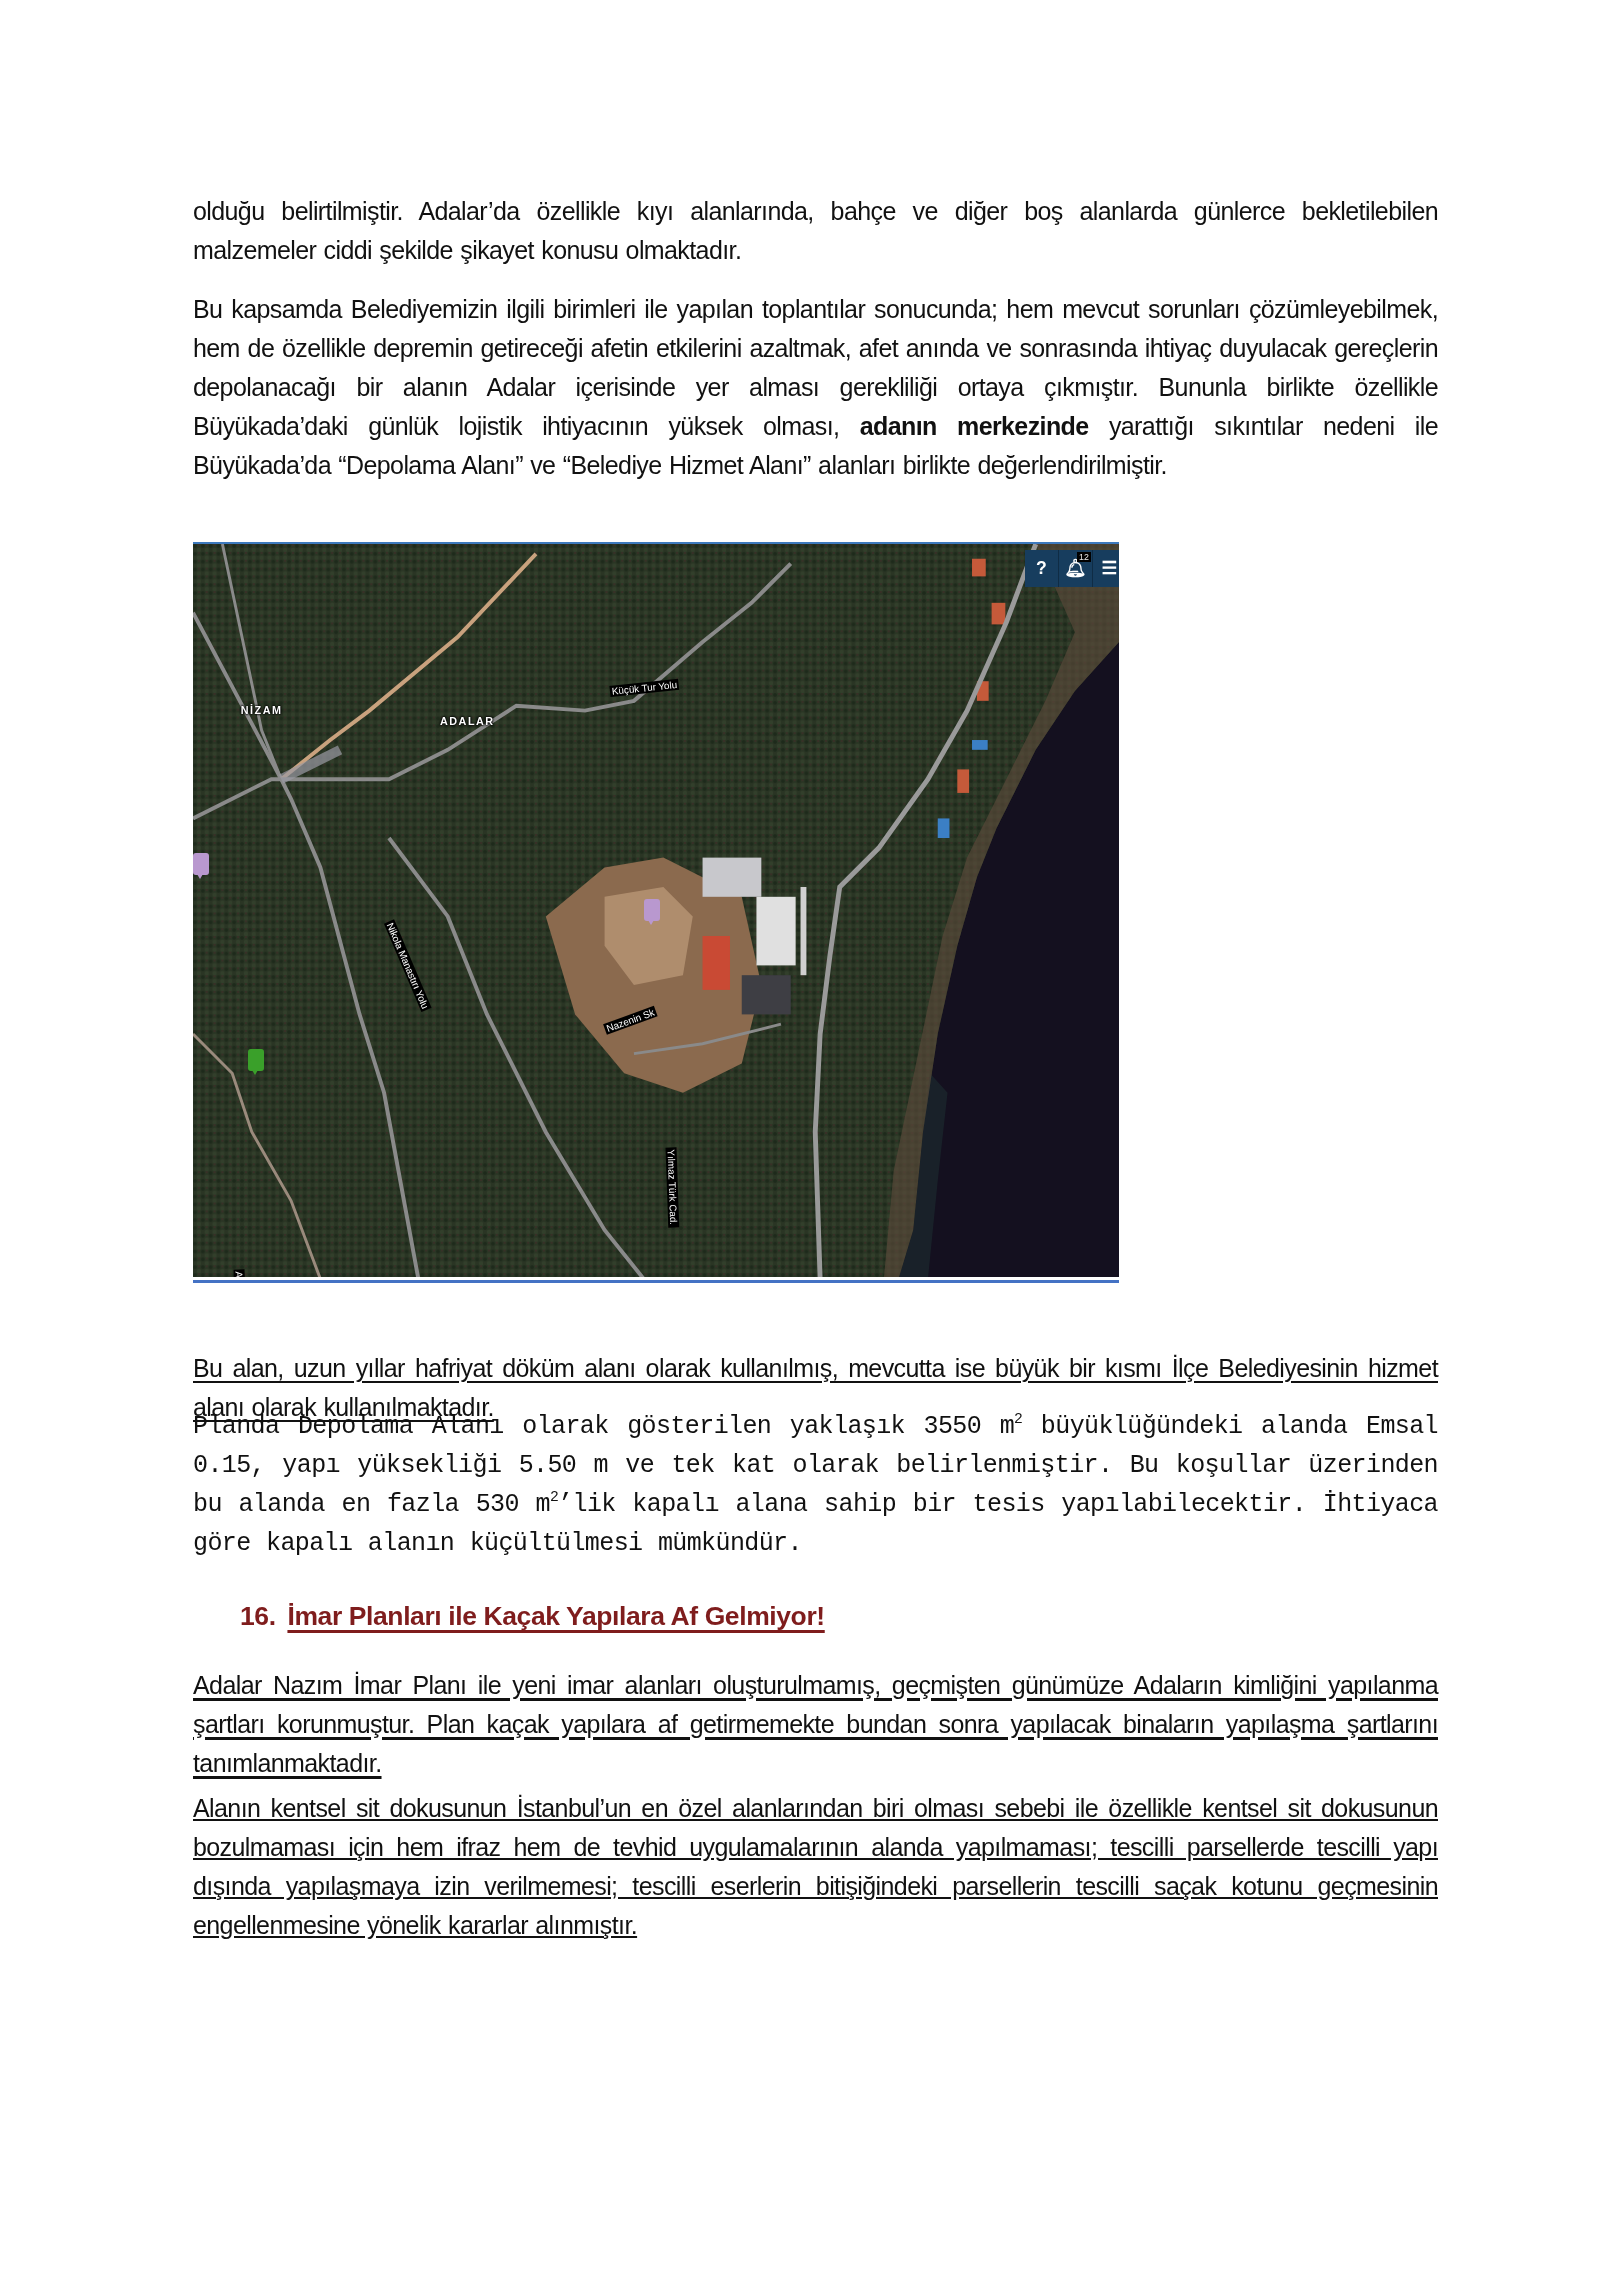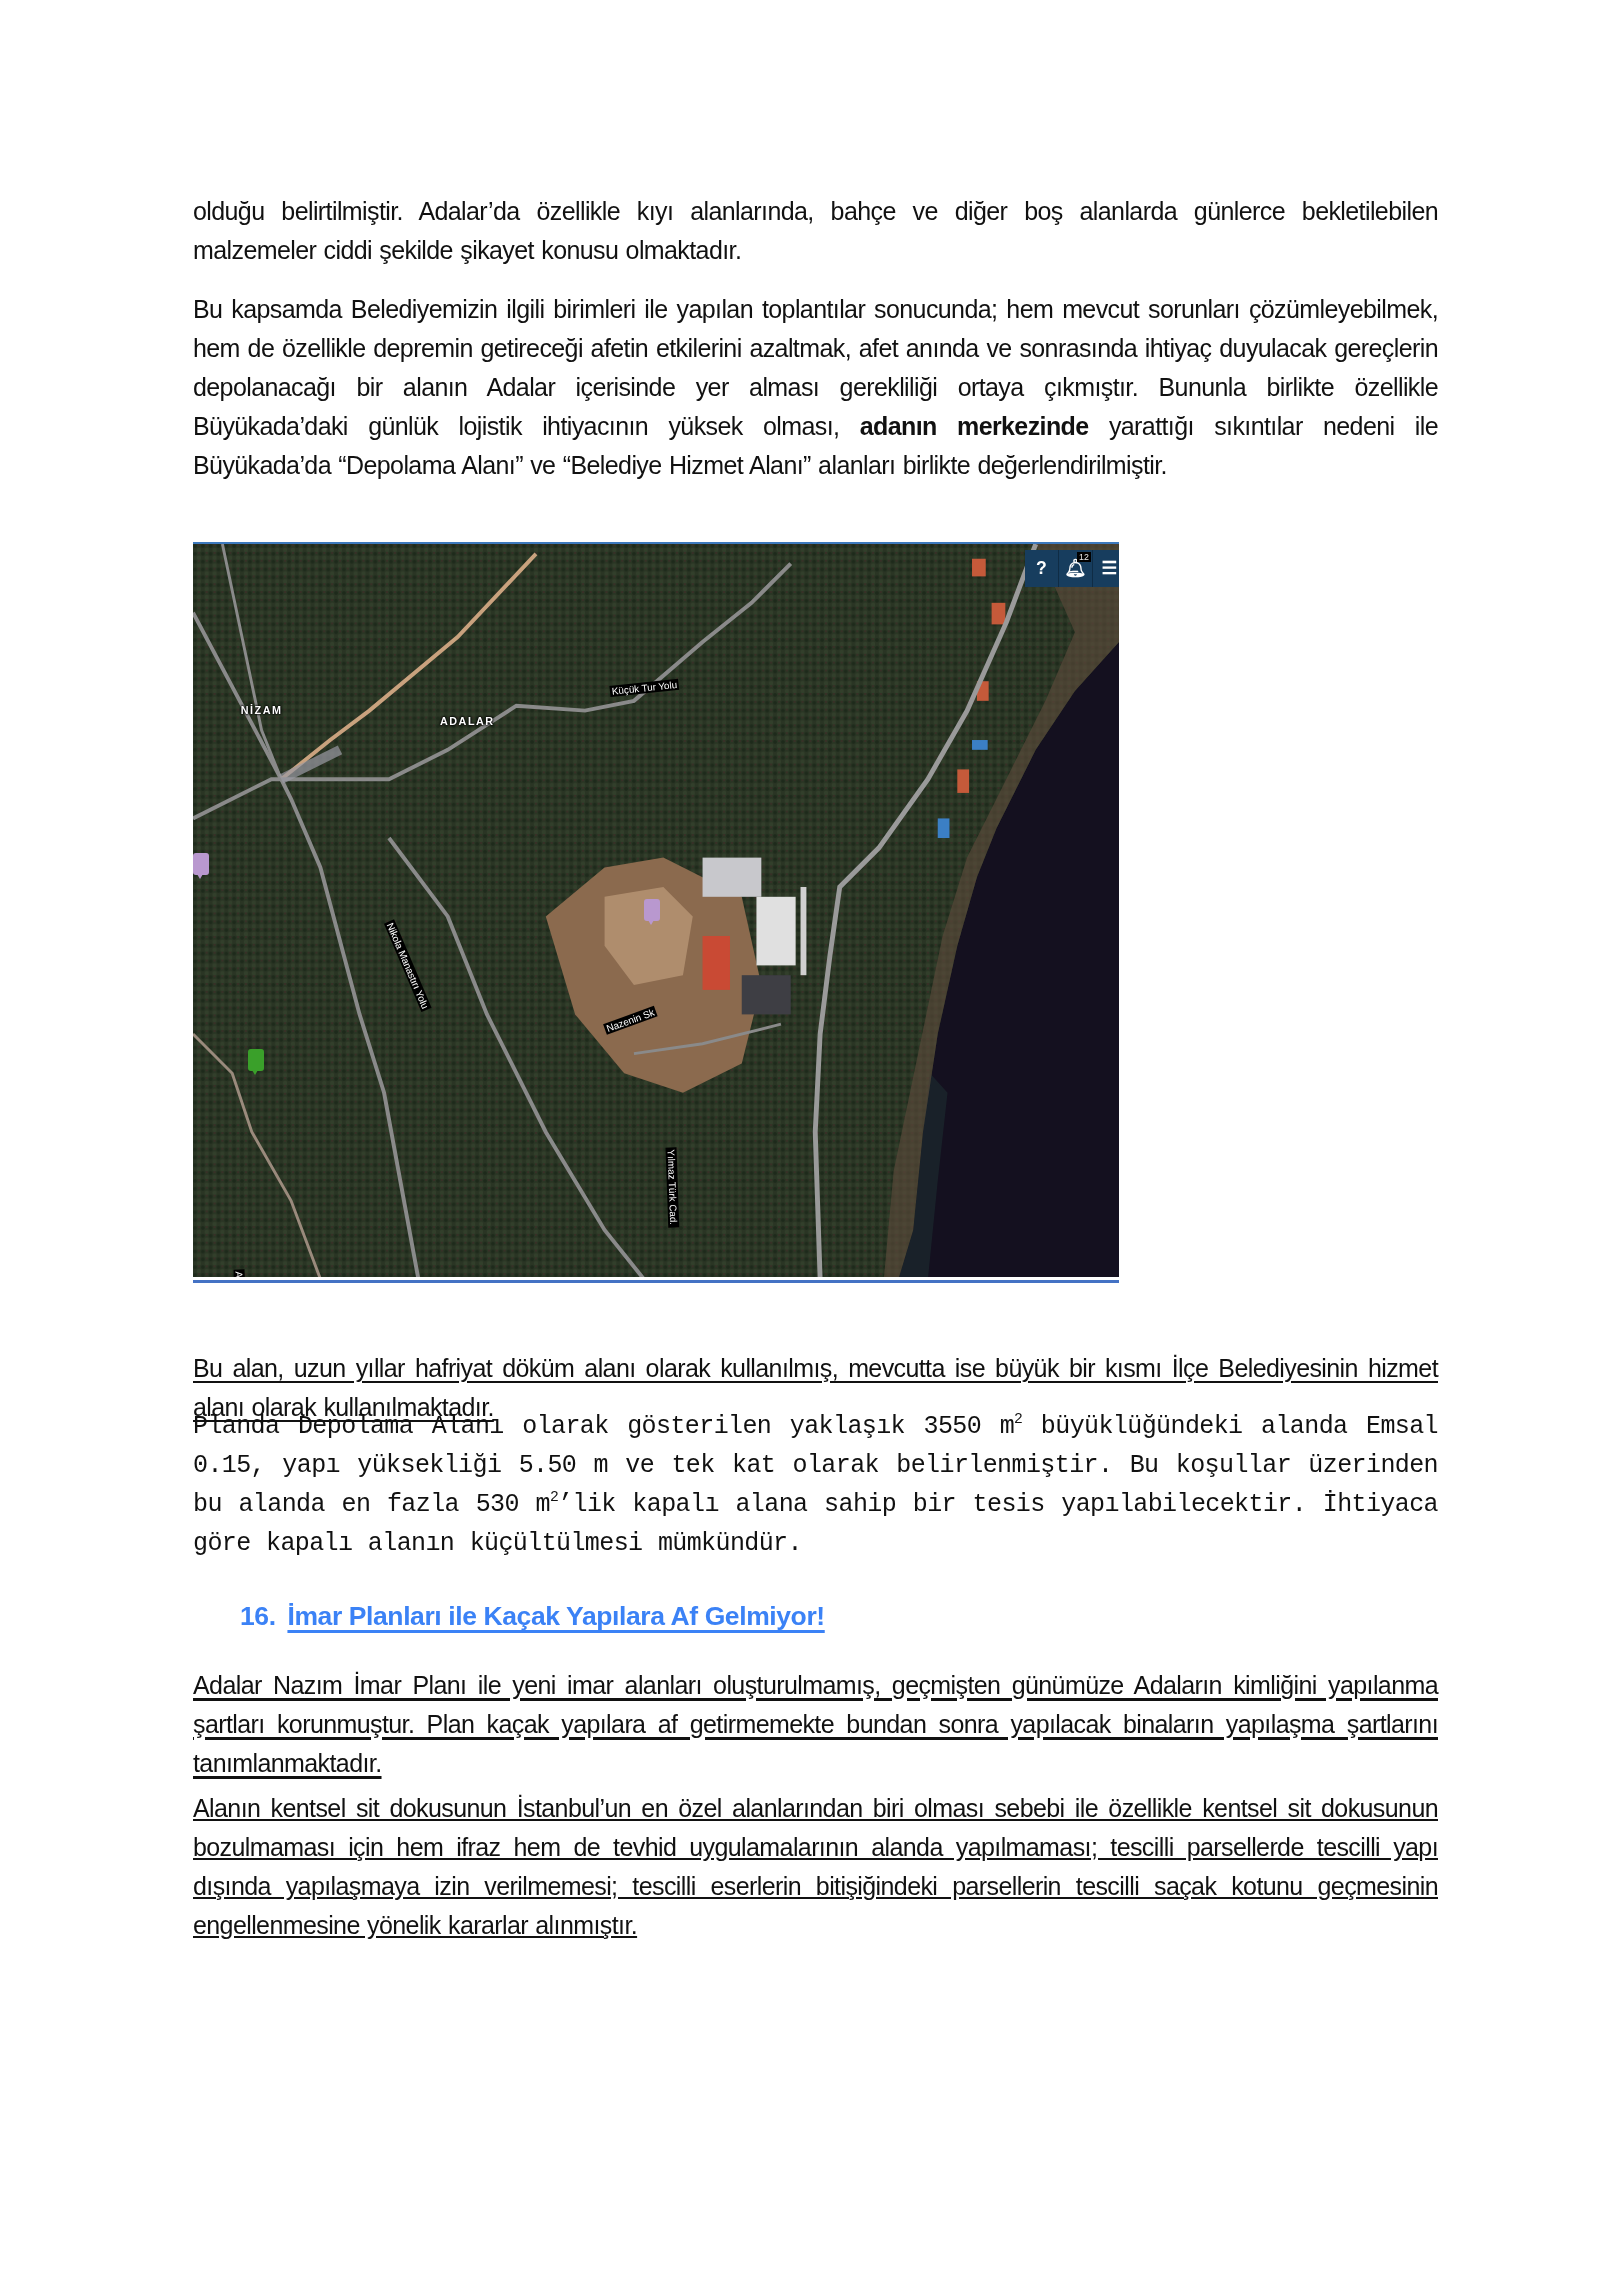--- a/index.html
+++ b/index.html
@@ -8,21 +8,21 @@
   p { margin: 0; font-size: 25px; line-height: 39px; text-align: justify;
       letter-spacing: -0.6px; word-spacing: 1px; }
   .p1 { position: absolute; left: 193px; top: 192px; width: 1245px; }
   .p2 { position: absolute; left: 193px; top: 290px; width: 1245px; }
   .p3 { position: absolute; left: 193px; top: 1308px; width: 1245px; text-decoration: underline; text-decoration-thickness: 2px; text-underline-offset: 3.9px; margin-top: 41px; }
   .p4 { position: absolute; left: 193px; top: 1407px; width: 1245px; font-family: Liberation Mono, monospace; }
   .p5 { position: absolute; left: 193px; top: 1666px; width: 1245px; font-weight: normal; text-decoration: underline; text-decoration-thickness: 2.9px; text-underline-offset: 3.9px; }
   .p6 { position: absolute; left: 193px; top: 1789px; width: 1245px; text-decoration: underline; }
   .last-line-left { text-align-last: left; }
   sup { font-size: 14.7px; line-height: 0; vertical-align: 9.8px; }
-  .heading { position: absolute; left: 240px; top: 1601px; font-size: 26.5px; font-weight: bold; color: #3b82f6; letter-spacing: -0.4px; }
+  .heading { position: absolute; left: 240px; top: 1601px; font-size: 26.5px; font-weight: bold; color: #7f1d1d; letter-spacing: -0.4px; }
   .heading .num { margin-right: 11.8px; }
   .heading .title { text-decoration: underline; text-decoration-thickness: 2.9px; text-underline-offset: 4.9px; }
 
   .map { position: absolute; left: 193px; top: 542px; width: 926px; height: 735px; overflow: hidden;
          background: #263021; border-top: 2.9px solid #3d79bd; box-sizing: border-box; }
   .map-bottom-line { position: absolute; left: 193px; top: 1280px; width: 926px; height: 2.9px; background: #4472c4; }
   .map svg { position: absolute; left: 0; top: 0; }
   .map-label { position: absolute; color: #fff; font-size: 10.8px; font-weight: bold; letter-spacing: 1.5px;
                text-shadow: 0 0 2px #000, 0 0 2px #000, 0 0 2.9px #000; white-space: nowrap; }
   .road-label { position: absolute; color: #fff; background: #000; font-size: 9.8px; padding: 0 2px; white-space: nowrap;

